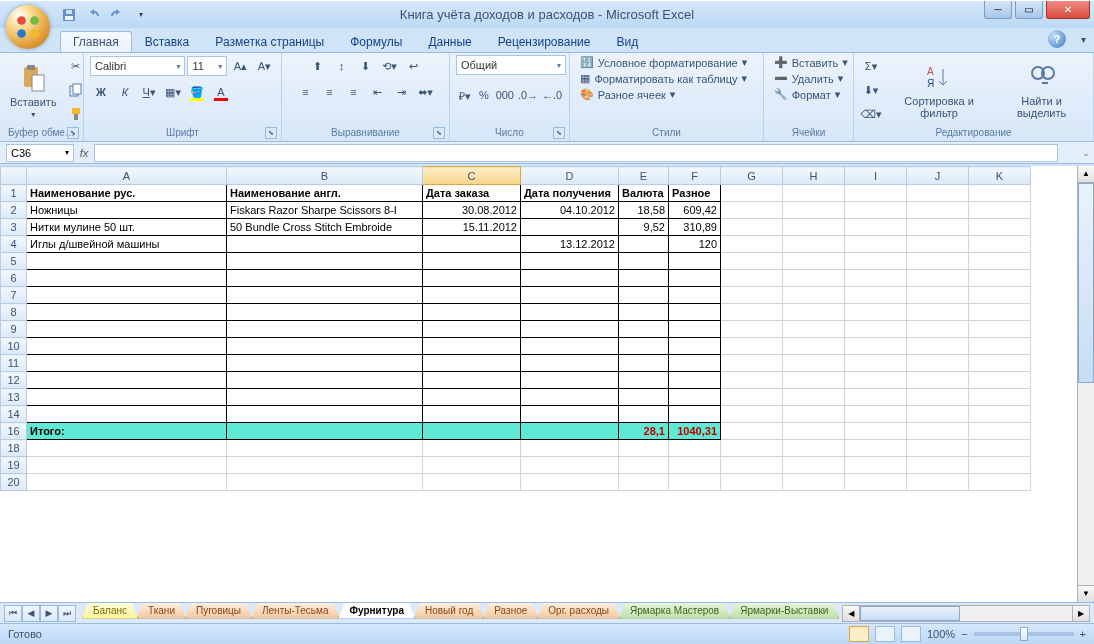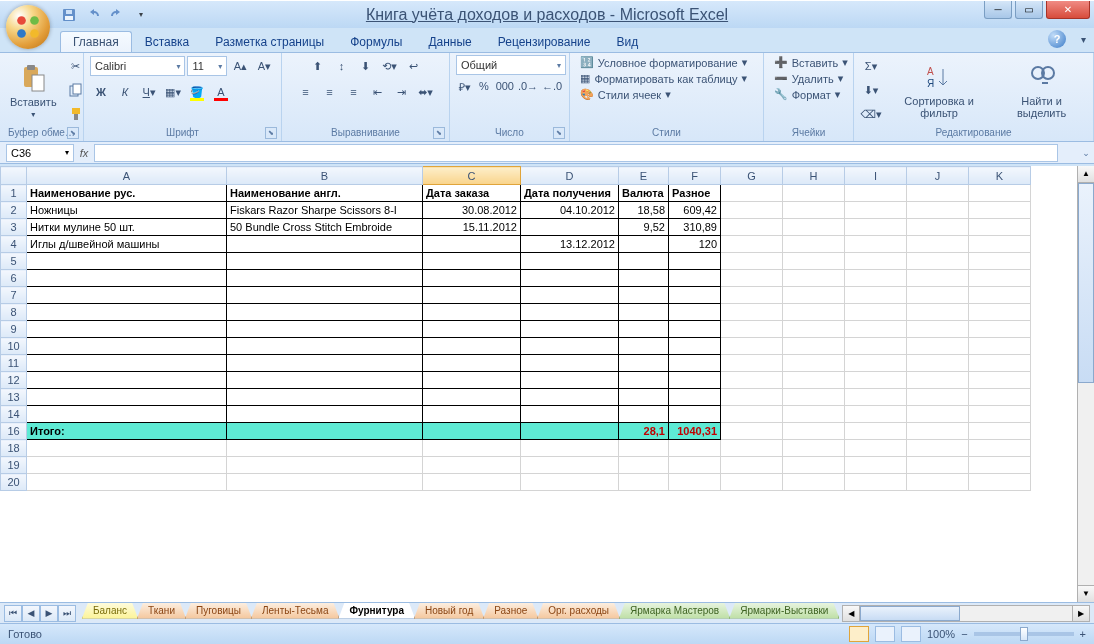--- a/index.html
+++ b/index.html
@@ -5,21 +5,21 @@
 * { margin:0; padding:0; box-sizing:border-box; font-family:"Segoe UI",Tahoma,sans-serif; }
 body { width:1094px; height:644px; background:#cfe4f7; overflow:hidden; }
 
 
 .titlebar { height:28px; background:linear-gradient(to bottom,#d6e8fb,#bcd8f4); display:flex; align-items:center; position:relative; border-top:1px solid #fff; }
 .orb-wrap { width:56px; height:56px; position:absolute; left:6px; top:4px; z-index:10; }
 .orb { width:44px; height:44px; border-radius:50%; background:radial-gradient(circle at 30% 25%,#fff,#f7d88a 30%,#e39e3a 65%,#b86d12); box-shadow:0 0 4px rgba(0,0,0,.3); display:flex; align-items:center; justify-content:center; }
 .orb svg { width:26px; height:26px; }
 .qat { margin-left:60px; display:flex; gap:6px; align-items:center; }
 .qat .q { width:18px; height:18px; display:flex; align-items:center; justify-content:center; opacity:.7; }
-.title-text { position:absolute; left:50%; transform:translateX(-50%); font-size:16px; color:#3b5375;text-decoration:underline; }
+.title-text { position:absolute; left:50%; transform:translateX(-50%); font-size:13px; color:#3b5375; }
 .winbtns { position:absolute; right:4px; top:0; display:flex; gap:3px; }
 .winbtn { height:18px; width:28px; background:linear-gradient(to bottom,#d5e6f8,#a8c7e8); border:1px solid #7a9ec3; border-top:none; border-radius:0 0 3px 3px; display:flex; align-items:center; justify-content:center; font-size:10px; }
 .winbtn.close { width:44px; background:linear-gradient(to bottom,#f08b84,#d74c3c); border-color:#a73328; color:#fff; }
 
 
 .tabstrip { height:24px; display:flex; align-items:flex-end; padding-left:60px; position:relative; }
 .tab { padding:3px 12px; font-size:12px; color:#15428b; cursor:default; border:1px solid transparent; border-bottom:none; border-radius:3px 3px 0 0; }
 .tab.active { background:linear-gradient(to bottom,#f5faff,#ecf3fc); border-color:#9bbce2; color:#3b5375; }
 .help-btn { position:absolute; right:28px; top:2px; width:18px; height:18px; border-radius:50%; background:radial-gradient(circle at 30% 30%,#c1dcf8,#3a7bc8); color:#fff; font-size:11px; text-align:center; line-height:18px; font-weight:bold; }
 .chev { position:absolute; right:8px; top:6px; font-size:10px; color:#3b5375; }
@@ -221,41 +221,41 @@
         <span class="sm">≡</span>
         <span class="sm">⇤</span>
         <span class="sm">⇥</span>
         <span class="sm">⬌▾</span>
       </div>
     </div>
     <div class="group-label"><span>Выравнивание</span><span class="dlg">⬊</span></div>
   </div>
 
   <div class="group" style="width:120px;">
-    <div class="group-body col" style="gap:0;align-items:stretch;">
+    <div class="group-body col" style="gap:9px;align-items:stretch;">
       <div class="combo" style="width:110px;">
           <span>Общий</span>
           <span class="dd">▾</span>
         </div>
       <div class="row">
         <span class="sm">₽▾</span>
         <span class="sm">%</span>
         <span class="sm">000</span>
         <span class="sm">.0→</span>
         <span class="sm">←.0</span>
       </div>
     </div>
     <div class="group-label"><span>Число</span><span class="dlg">⬊</span></div>
   </div>
 
   <div class="group" style="width:194px;">
     <div class="group-body col" style="gap:1px;align-items:flex-start;">
       <div class="txtbtn"><span>🔢</span><span>Условное форматирование</span>▾</div>
       <div class="txtbtn"><span>▦</span><span>Форматировать как таблицу</span>▾</div>
-      <div class="txtbtn"><span>🎨</span><span>Стили ячеек</span>▾</div>
+      <div class="txtbtn"><span>🎨</span><span>Разное ячеек</span>▾</div>
     </div>
     <div class="group-label">Стили</div>
   </div>
 
   <div class="group" style="width:90px;">
     <div class="group-body col" style="gap:1px;align-items:flex-start;">
       <div class="txtbtn"><span>➕</span><span>Вставить</span>▾</div>
       <div class="txtbtn"><span>➖</span><span>Удалить</span>▾</div>
       <div class="txtbtn"><span>🔧</span><span>Формат</span>▾</div>
     </div>

